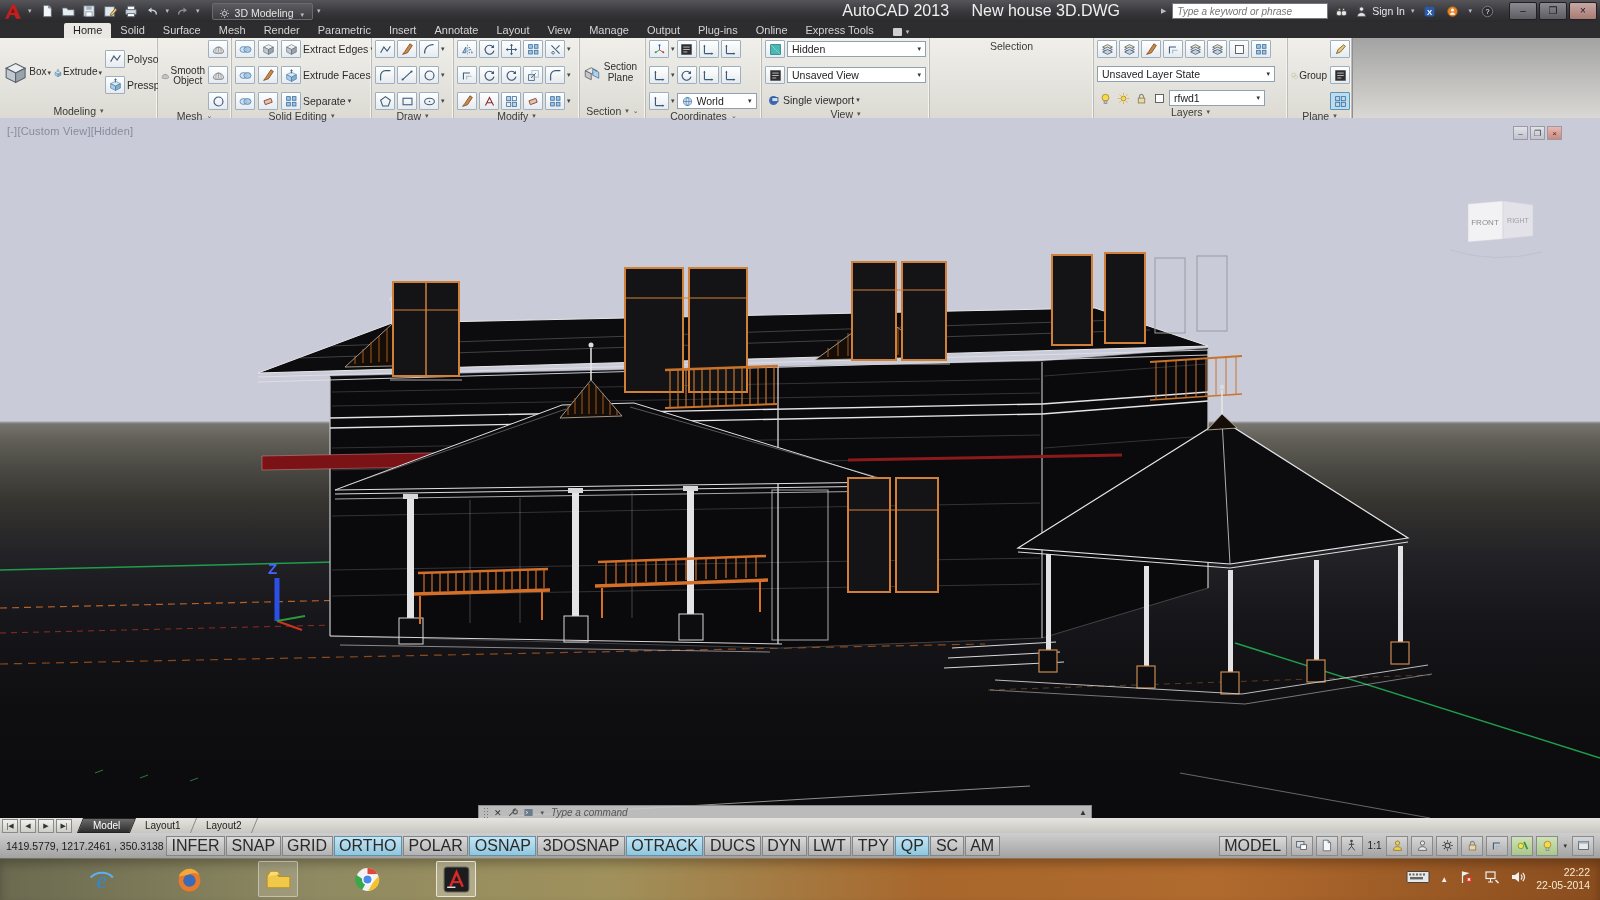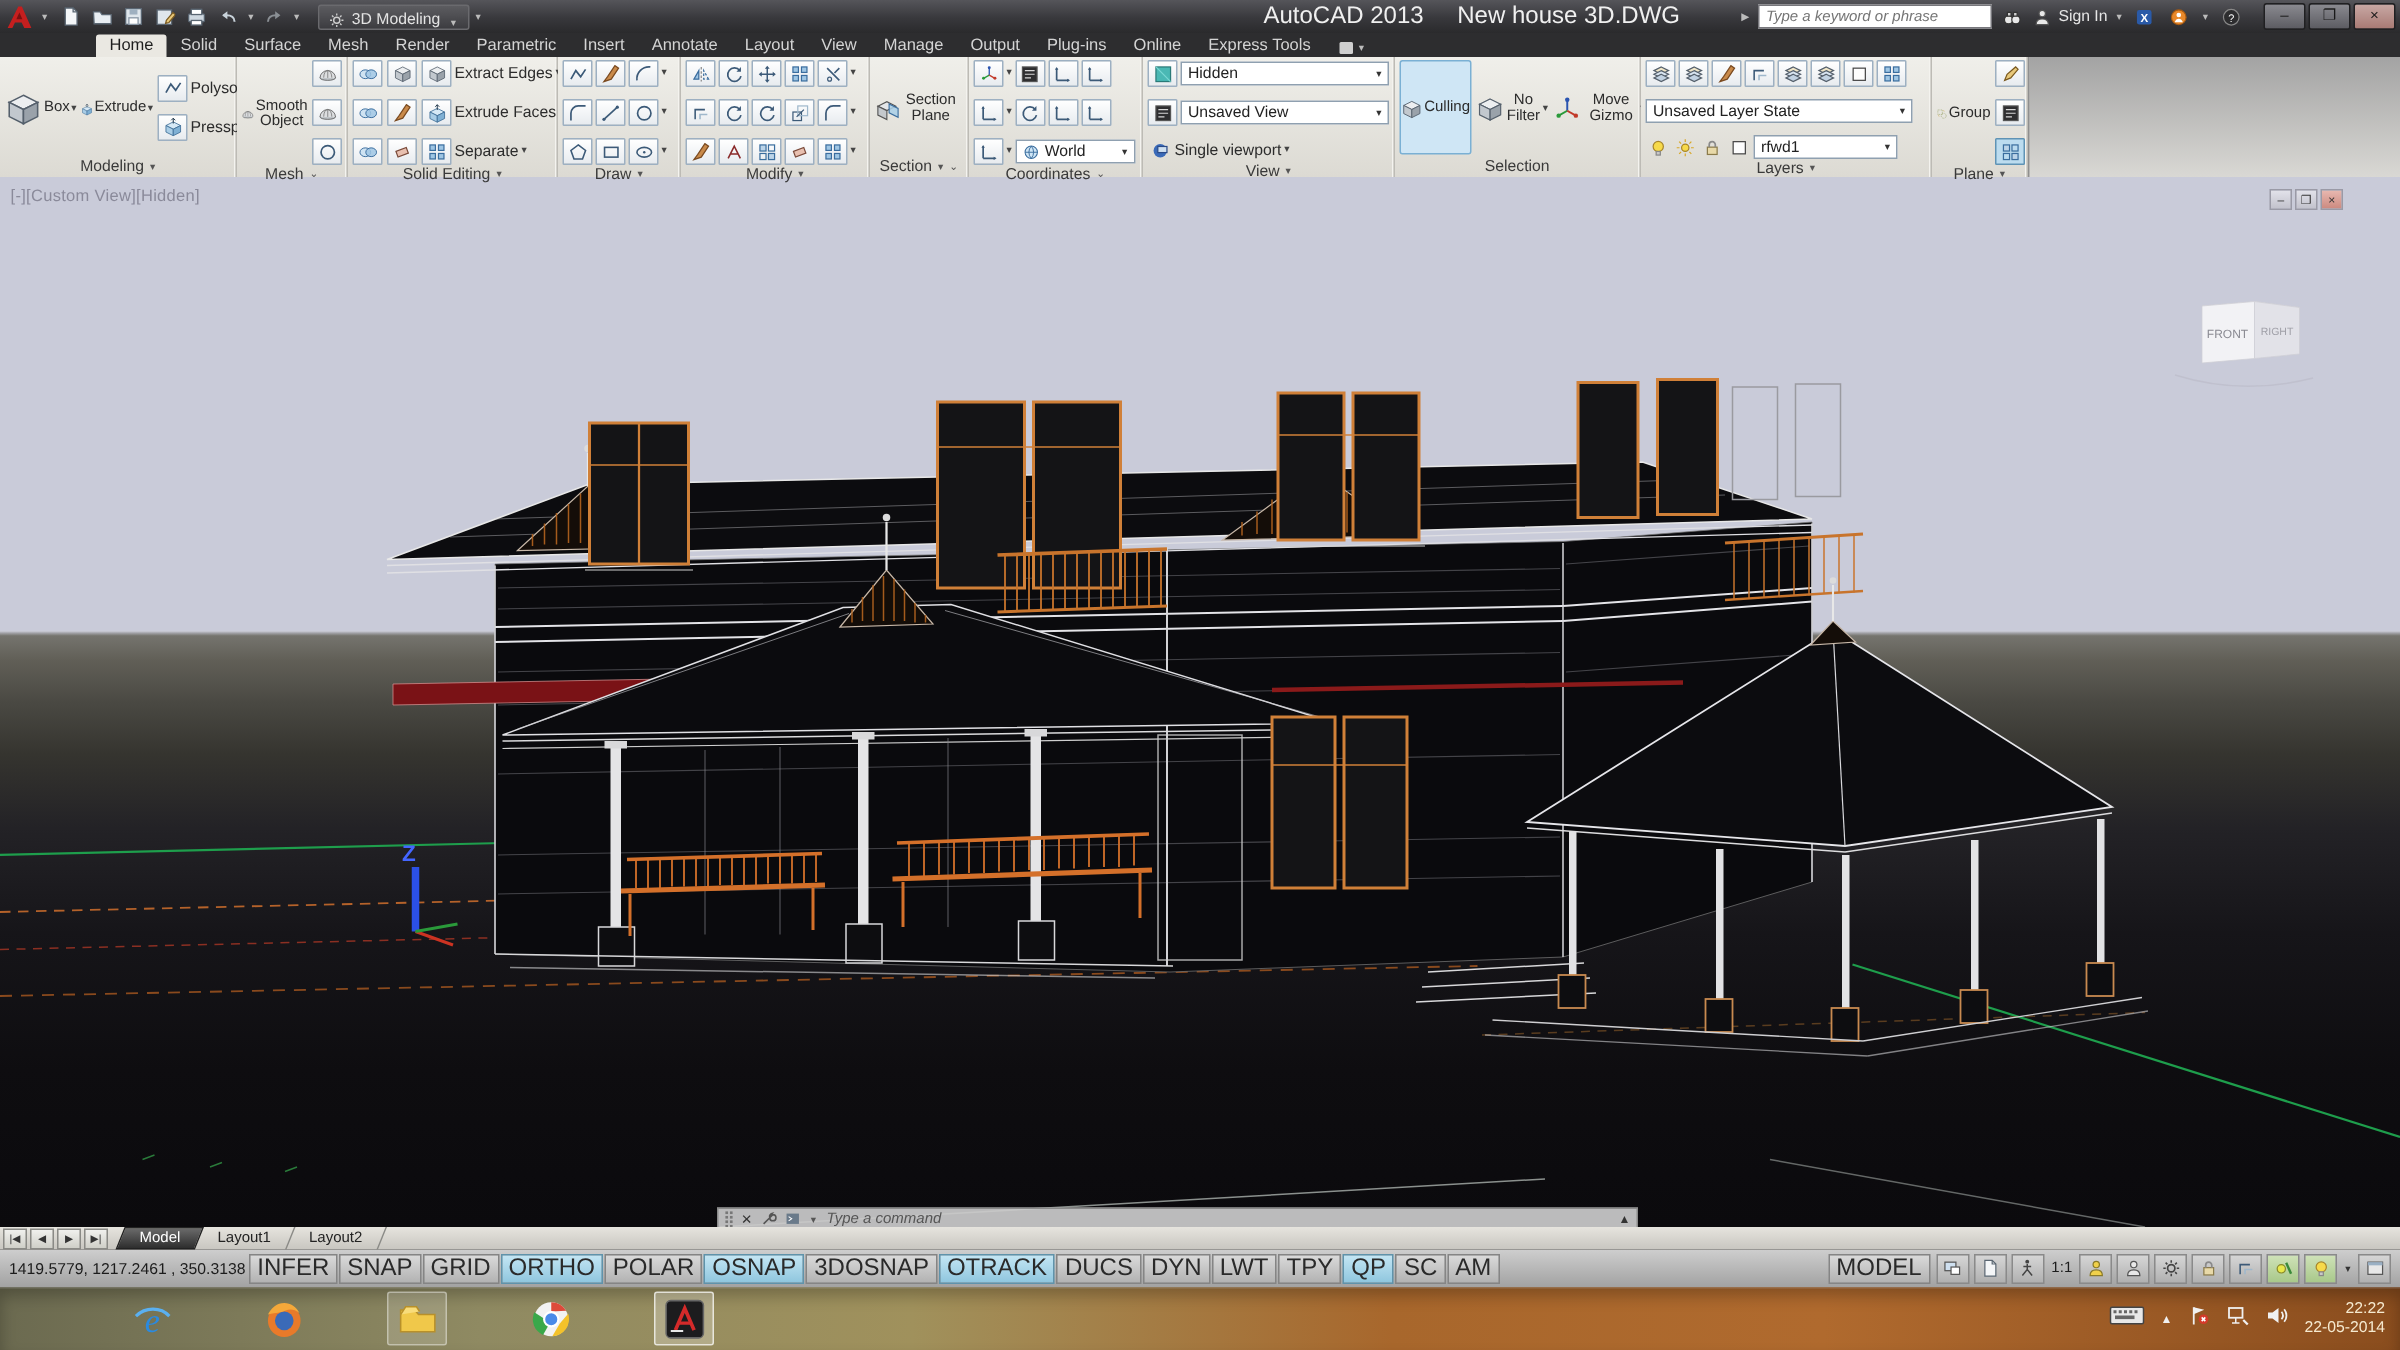--- a/index.html
+++ b/index.html
@@ -982,42 +982,20 @@
           </div>
         </div>
       </div>
       <div class="pcap">
           <span>View</span>
           <span class="dar">▾</span>
         </div>
     </div>
 
     <div class="panel" style="width:164px">
-      <div class="pbody" style="justify-content:space-around">
-        <div class="bb on">
-          <svg class="big">
-              <use href="#i-cube"></use>
-            </svg>
-          <span>Culling</span>
-        </div>
-        <div class="bb">
-          <svg class="big">
-              <use href="#i-cube"></use>
-            </svg>
-          <span>No Filter</span>
-            <span class="caret">▾</span>
-        </div>
-        <div class="bb" style="width:62px">
-          <svg class="big">
-              <use href="#i-giz"></use>
-            </svg>
-          <span>Move Gizmo</span>
-            <span class="caret">▾</span>
-        </div>
-      </div>
       <div class="pcap">
           <span>Selection</span>
         </div>
     </div>
 
     <div class="panel" style="width:194px">
       <div class="pbody">
         <div class="scol" style="width:100%">
           <div class="srow">
             <span class="sb">

